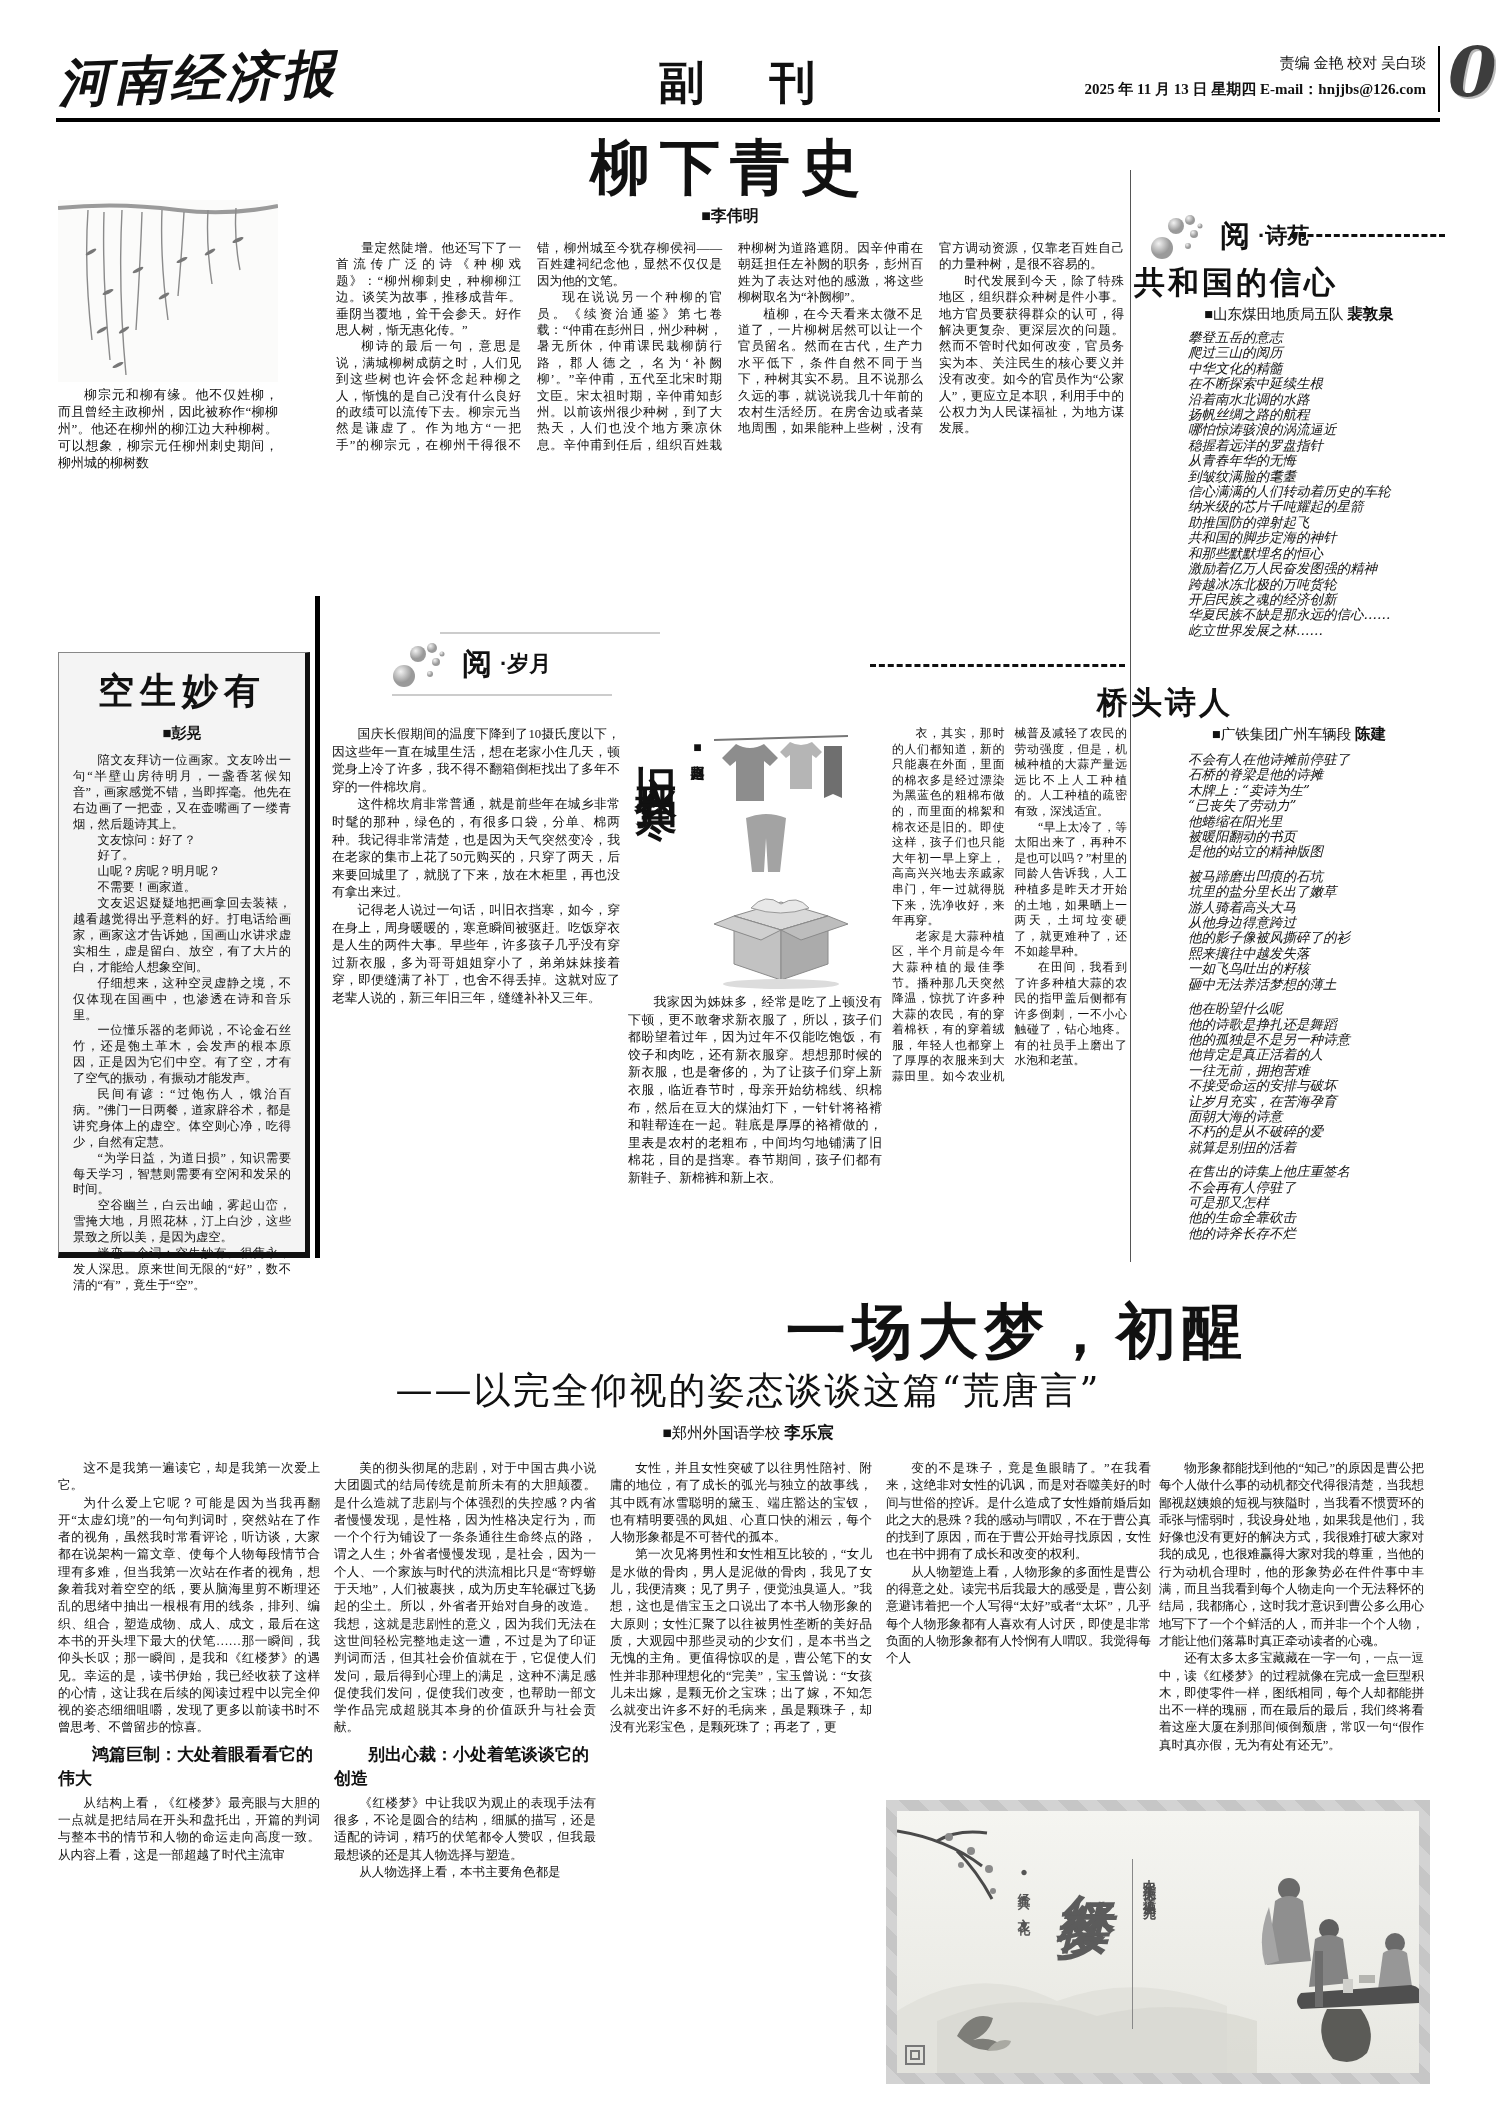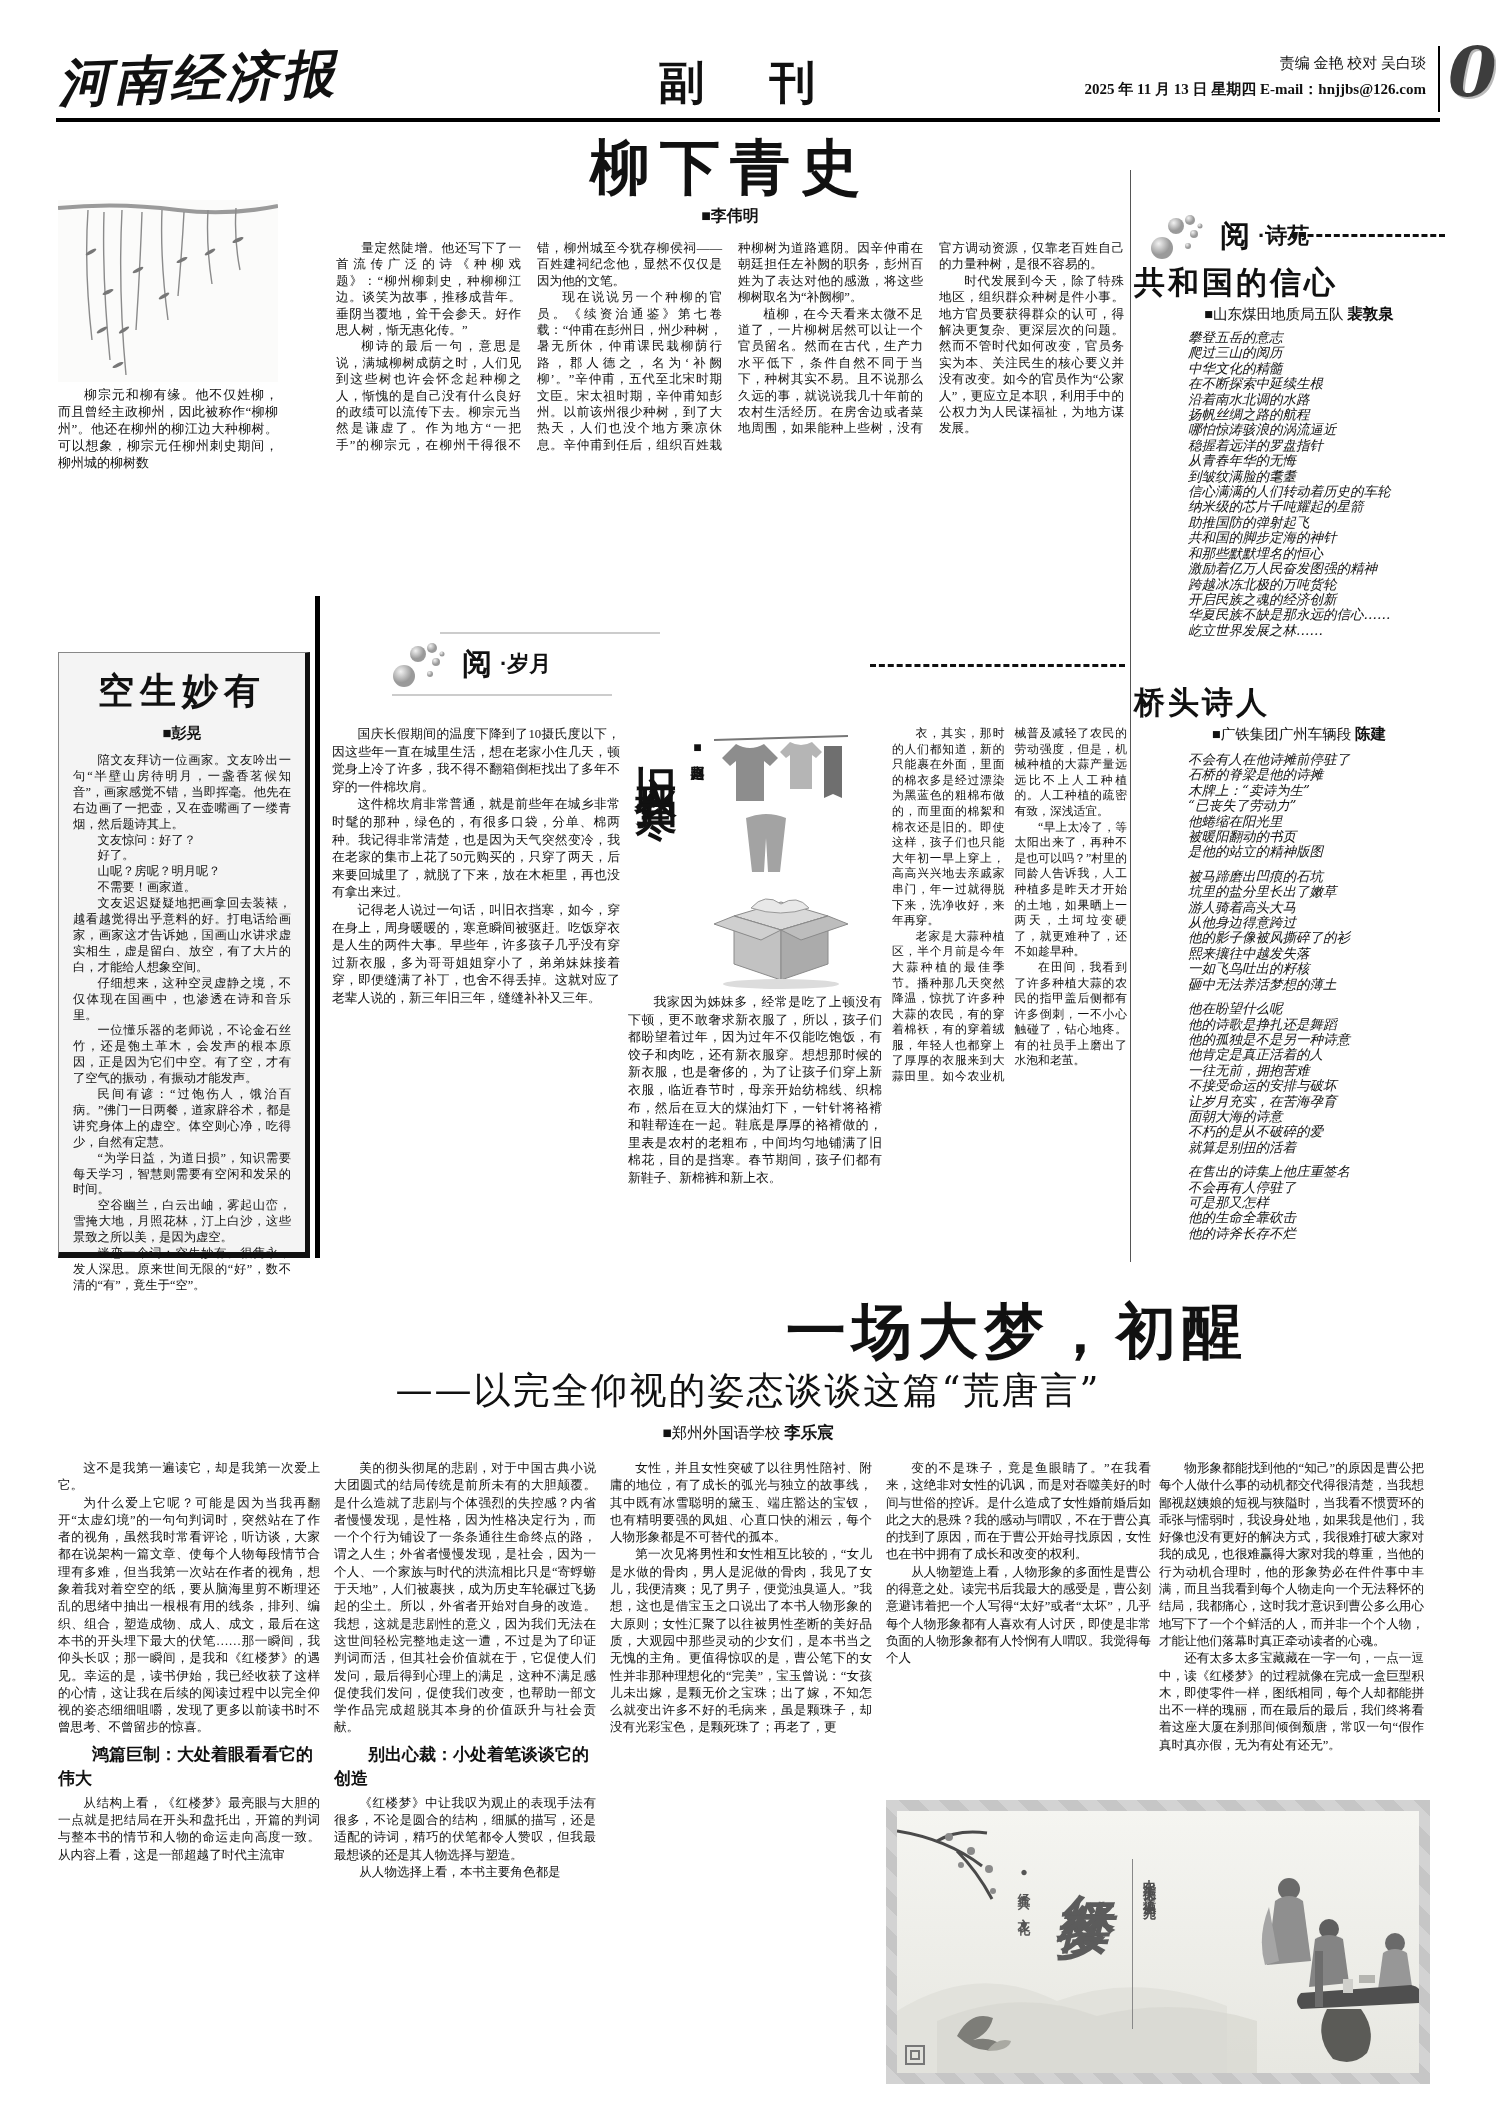--- a/index.html
+++ b/index.html
@@ -191,21 +191,21 @@
       <div class="poem-line">助推国防的弹射起飞</div>
       <div class="poem-line">共和国的脚步定海的神针</div>
       <div class="poem-line">和那些默默埋名的恒心</div>
       <div class="poem-line">激励着亿万人民奋发图强的精神</div>
       <div class="poem-line">跨越冰冻北极的万吨货轮</div>
       <div class="poem-line">开启民族之魂的经济创新</div>
       <div class="poem-line">华夏民族不缺是那永远的信心……</div>
       <div class="poem-line">屹立世界发展之林……</div>
     </div>
 
-  <div class="poem-title" style="left:1134px;top:682px;">桥头诗人</div>
+  <div class="poem-title" style="left:1097px;top:682px;">桥头诗人</div>
   <div class="poem-author" style="left:1134px;top:724px;">
     <span>■广铁集团广州车辆段</span>
     <b>陈建</b>
   </div>
   <div class="poem-lines" style="left:1188px;top:752px;">
       <div class="poem-line">不会有人在他诗摊前停驻了</div>
       <div class="poem-line">石桥的脊梁是他的诗摊</div>
       <div class="poem-line">木牌上：“卖诗为生”</div>
       <div class="poem-line">“已丧失了劳动力”</div>
       <div class="poem-line">他蜷缩在阳光里</div>

